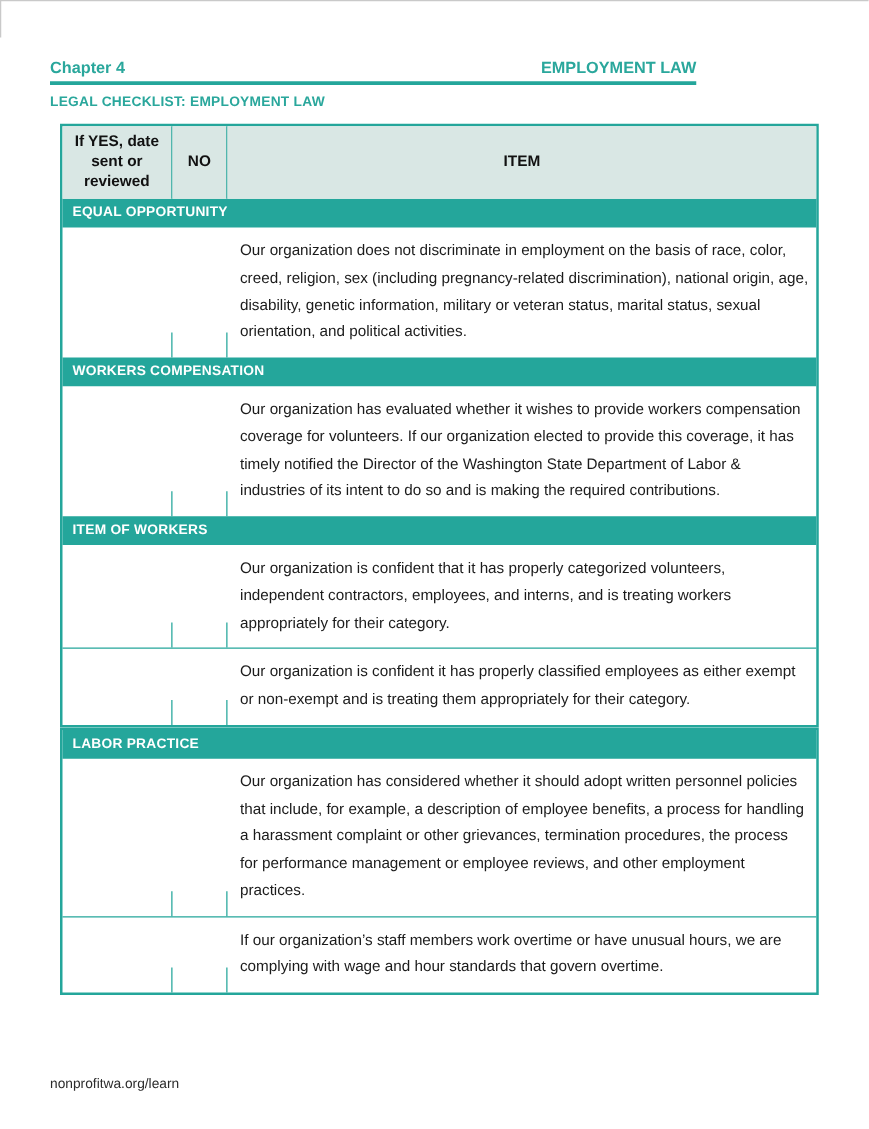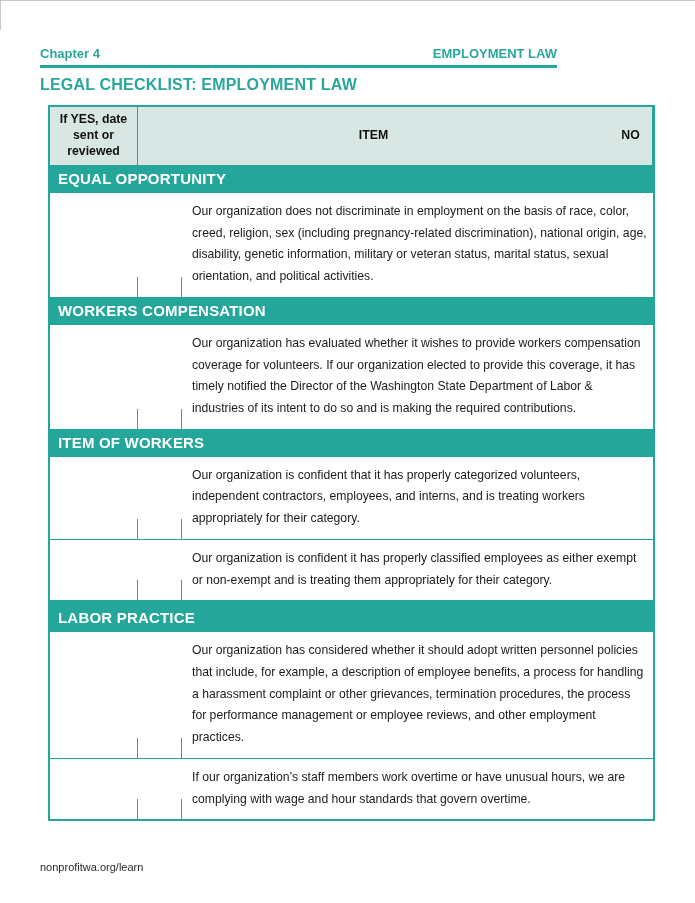--- a/index.html
+++ b/index.html
@@ -33,21 +33,21 @@
   }
   .page-header{
     display:flex;justify-content:space-between;align-items:baseline;
     font-size:13px;font-weight:bold;color:var(--teal-text);
   }
   .header-rule{
     height:3px;background:var(--teal);margin-top:4px;
   }
   .doc-title{
     margin-top:8px;margin-bottom:11px;
-    font-size:16px;font-weight:bold;color:var(--teal-text);
+    font-size:11px;font-weight:bold;color:var(--teal-text);
     letter-spacing:.2px;
   }
   .checklist-area{
     margin-left:8px;width:607px;
   }
   .seg{
     border:2px solid var(--teal);
     background:#fff;
   }
   .hrow{display:flex;}
@@ -56,21 +56,21 @@
     font-weight:bold;font-size:12.3px;color:#111;
     display:flex;align-items:center;justify-content:center;
     text-align:center;line-height:1.3;
     padding:5px 3px;min-height:50px;
   }
   .c1{width:88px;border-right:1.5px solid var(--teal);flex:none;}
   .c2{width:44px;border-right:1.5px solid var(--teal);flex:none;}
   .c3{flex:1;}
   .section-bar{
     background:var(--teal);color:#ffffff;
-    font-weight:bold;font-size:15px;letter-spacing:.2px;
+    font-weight:bold;font-size:11px;letter-spacing:.2px;
     padding:5px 8px;line-height:1.2;
   }
   .trow{display:flex;align-items:flex-end;}
   .trow + .trow{border-top:1.5px solid var(--teal);}
   .cell{min-height:20px;}
   .item{
     font-size:12.2px;line-height:1.78;color:var(--ink);
     padding:8px 6px 9px 10px;
   }
   .band{
@@ -95,22 +95,22 @@
     <span>EMPLOYMENT LAW</span>
   </div>
   <div class="header-rule"></div>
 
   <h1 class="doc-title">LEGAL CHECKLIST: EMPLOYMENT LAW</h1>
 
   <div class="checklist-area" id="checklist-area">
     <div class="seg" id="seg-0">
       <div class="hrow">
         <div class="th c1">If YES, date sent or reviewed</div>
+        <div class="th c2">NO</div>
         <div class="th c3">ITEM</div>
-        <div class="th c2">NO</div>
       </div>
     <div class="section-bar">EQUAL OPPORTUNITY</div>
         <div class="trow">
           <div class="cell c1"></div>
           <div class="cell c2"></div>
           <div class="cell c3 item">Our organization does not discriminate in employment on the basis of race, color, creed, religion, sex (including pregnancy-related discrimination), national origin, age, disability, genetic information, military or veteran status, marital status, sexual orientation, and political activities.</div>
         </div>
         <div class="section-bar">WORKERS COMPENSATION</div>
         <div class="trow">
           <div class="cell c1"></div>

